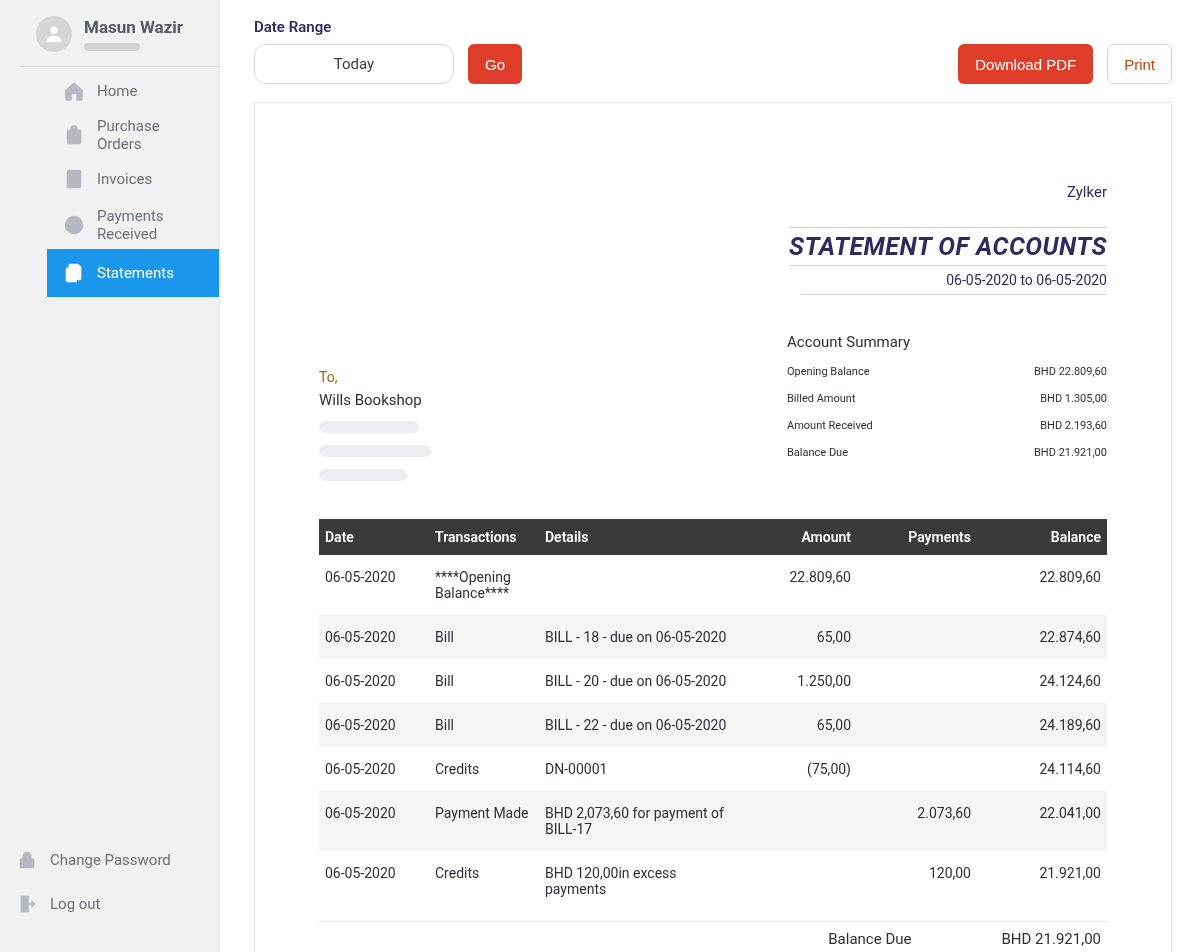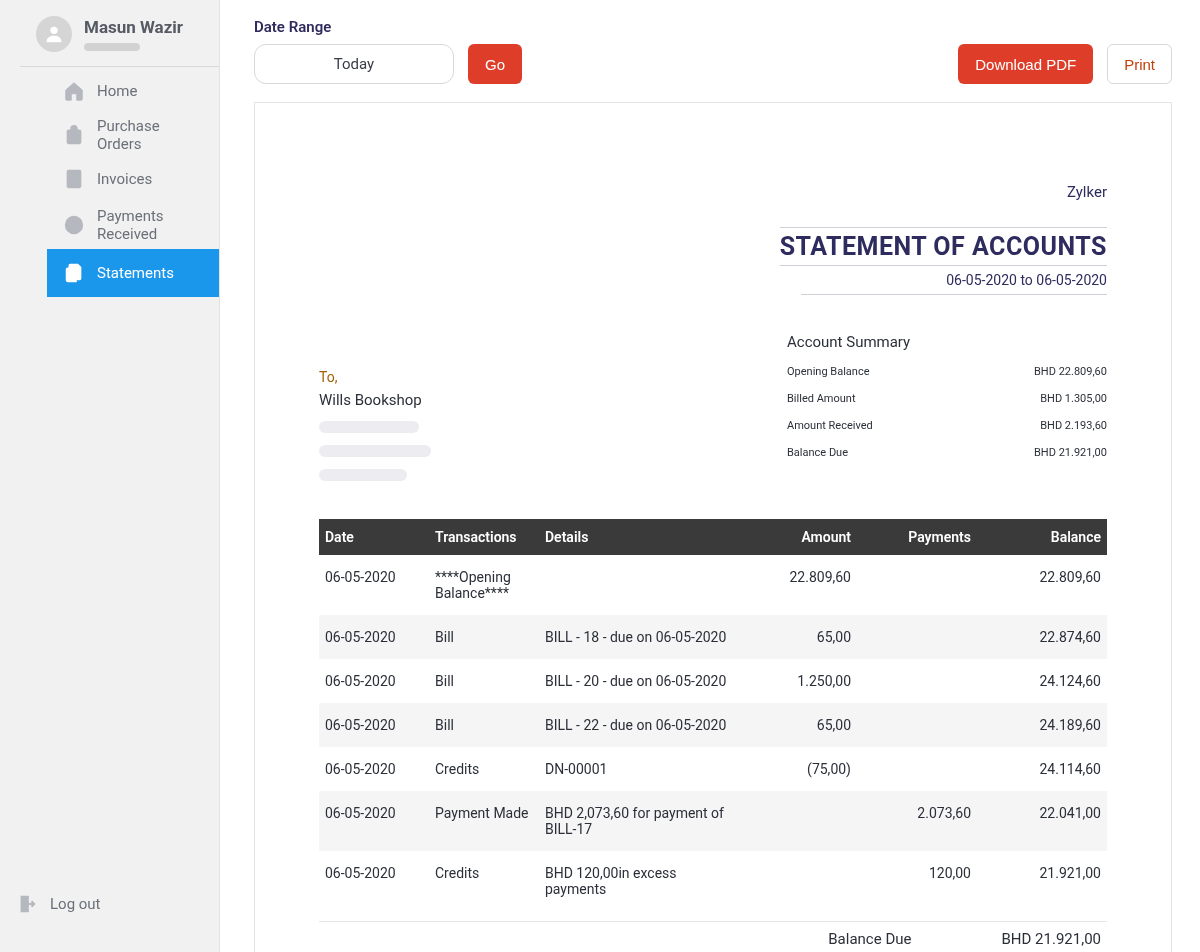--- a/index.html
+++ b/index.html
@@ -130,20 +130,21 @@
   }
   .statement-title {
     display: inline-block;
     color: #2e2b5e;
     font-weight: 700;
     letter-spacing: 0.5px;
     font-size: 25px;
     padding: 4px 0 4px 0;
     border-top: 1px solid #cfd0d6;
     border-bottom: 1px solid #cfd0d6;
+    font-style: italic;
   }
   .statement-sub {
     color: #2e2b5e;
     font-size: 14px;
     margin-top: 6px;
     border-bottom: 1px solid #cfd0d6;
     display: inline-block;
     padding-bottom: 6px;
     min-width: 306px;
     text-align: right;
@@ -267,20 +268,29 @@
           <svg viewBox="0 0 24 24" fill="none" stroke-width="2">
               <path d="M8 3h8l3 3v12a1 1 0 0 1-1 1H8a1 1 0 0 1-1-1V4a1 1 0 0 1 1-1z"></path>
               <path d="M7 7H5a1 1 0 0 0-1 1v12a1 1 0 0 0 1 1h10"></path>
             </svg>
         </span>
         <span>Statements</span>
       </div>
     </nav>
 
     <div class="sidebar-bottom">
+      <div class="nav-item">
+        <span class="icon">
+          <svg viewBox="0 0 24 24" fill="none" stroke-width="2">
+              <rect x="5" y="11" width="14" height="9" rx="1"></rect>
+              <path d="M8 11V8a4 4 0 0 1 8 0v3"></path>
+            </svg>
+        </span>
+        <span>Change Password</span>
+      </div>
       <div class="nav-item">
         <span class="icon">
           <svg viewBox="0 0 24 24" fill="none" stroke-width="2">
               <path d="M14 4h-8v16h8"></path>
               <path d="M10 12h10"></path>
               <path d="M17 9l3 3-3 3"></path>
             </svg>
         </span>
         <span>Log out</span>
       </div>

